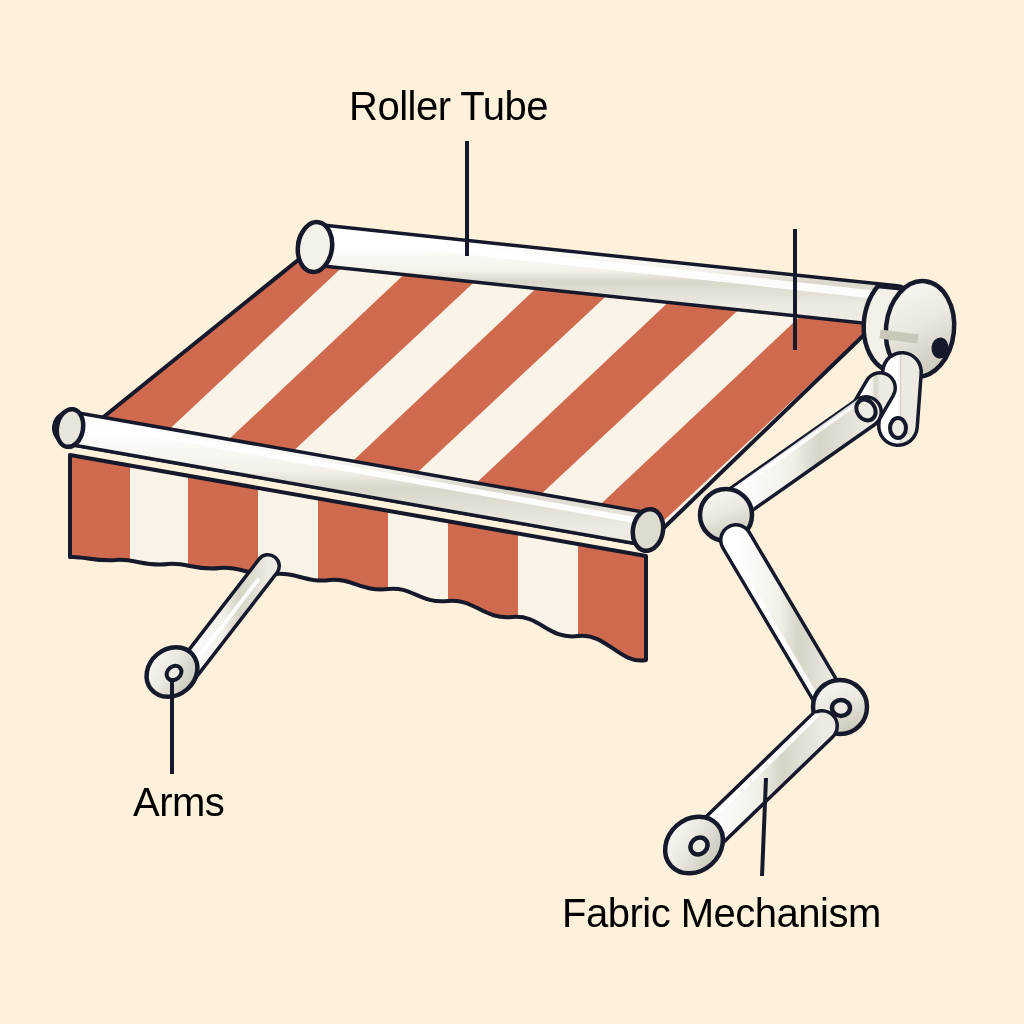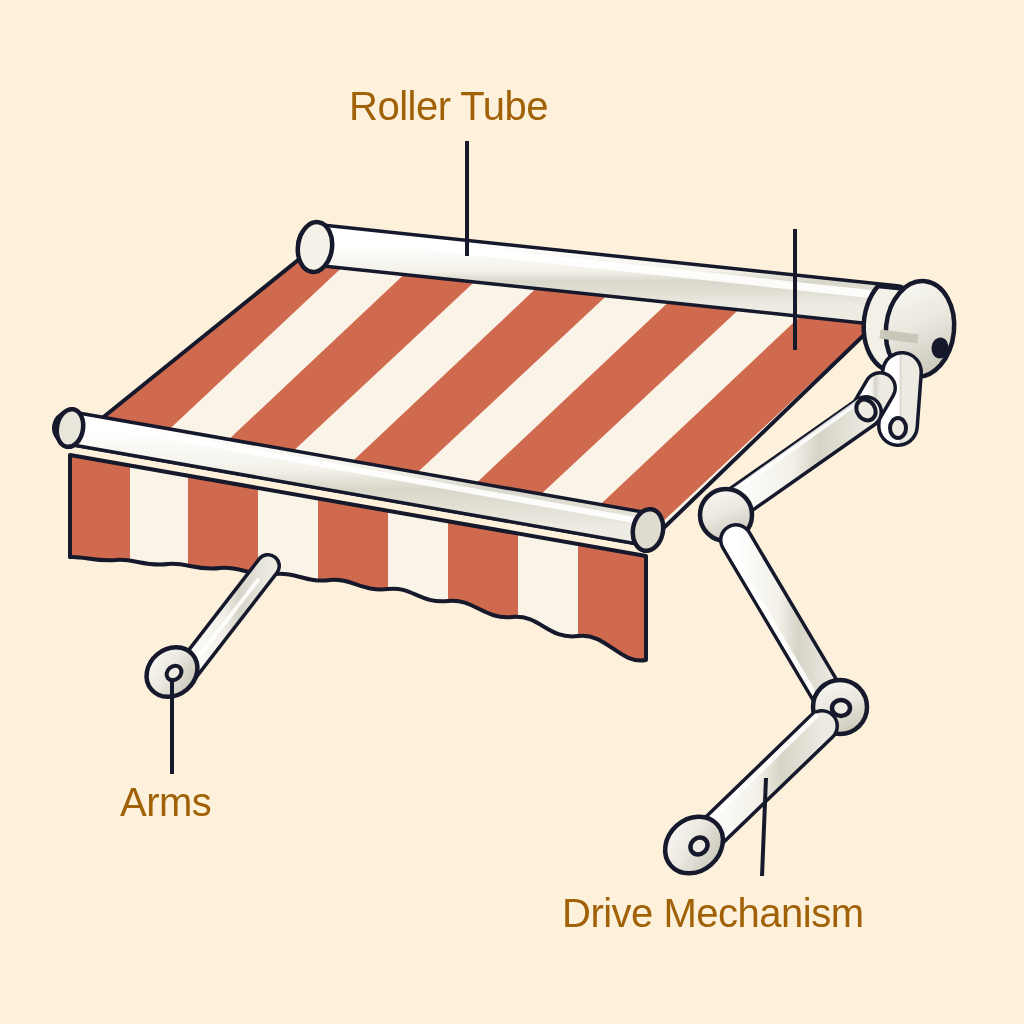--- a/index.html
+++ b/index.html
@@ -14,27 +14,27 @@
     background: #FDF1DC;
     overflow: hidden;
     font-family: "Liberation Sans", sans-serif;
   }
   #stage svg { display: block; }
   .lbl {
     position: absolute;
     font-family: "Liberation Sans", sans-serif;
     font-size: 40px;
     font-weight: 400;
-    color: #a16207;
+    color: #000000;
     letter-spacing: -0.5px;
     white-space: nowrap;
   }
   #lbl-roller-tube { left: 349px; top: 84px; }
   #lbl-fabric      { left: 726px; top: 182px; }
-  #lbl-arms        { left: 120px; top: 780px; }
+  #lbl-arms        { left: 133px; top: 780px; }
   #lbl-drive       { left: 562px; top: 891px; }
 </style>
 </head>
 <body>
 
 <div id="stage">
 
   <svg width="1024" height="1024" viewBox="0 0 1024 1024">
 
     <defs>
@@ -224,15 +224,15 @@
       <line x1="766" y1="778" x2="762" y2="876"></line>
     </g>
 
   </svg>
 
   <div class="lbl" id="lbl-roller-tube">Roller Tube</div>
 
 
   <div class="lbl" id="lbl-arms">Arms</div>
 
-  <div class="lbl" id="lbl-drive">Drive Mechanism</div>
+  <div class="lbl" id="lbl-drive">Fabric Mechanism</div>
 
 </div>
 
 </body></html>

